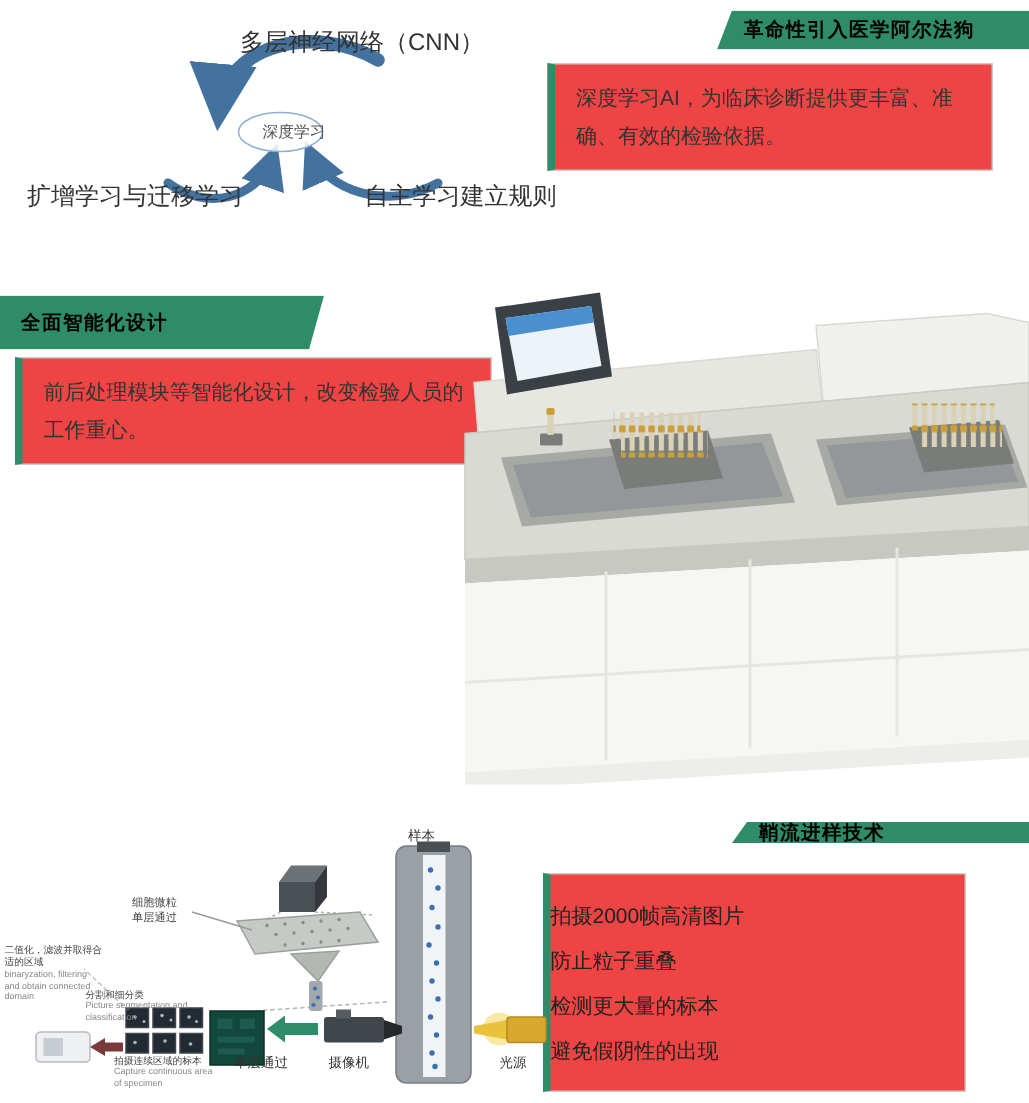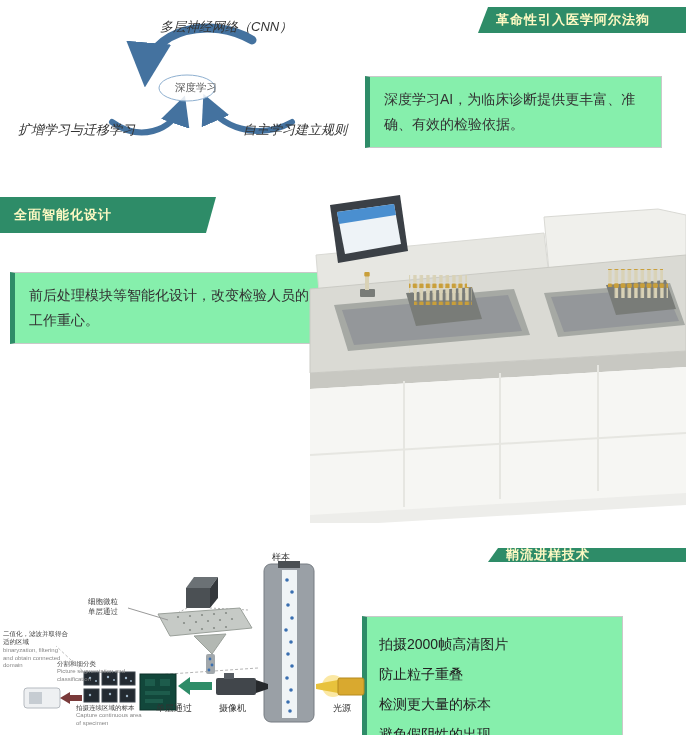--- a/index.html
+++ b/index.html
@@ -1,40 +1,40 @@
 <!DOCTYPE html>
 <html><head>
 <meta charset="utf-8">
 <style>
   * { margin:0; padding:0; box-sizing:border-box; }
   html,body { background:#fff; font-family:"Liberation Sans", sans-serif; }
   .page { position:relative; width:686px; height:735px; background:#fff; overflow:hidden; }
   .abs { position:absolute; }
 
   
-  .badge { position:absolute; background:#2e8c68; color:#fef9c3; font-weight:bold;
+  .badge { position:absolute; background:#2e8c68; color:#000000; font-weight:bold;
            font-size:13px; display:flex; align-items:center; letter-spacing:1px; }
   .badge-ai     { left:478px; top:7px;   width:208px; height:26px; padding-left:18px;
                   clip-path:polygon(10px 0,100% 0,100% 100%,0 100%); }
   .badge-smart  { left:0;     top:197px; width:216px; height:36px; padding-left:14px;
                   clip-path:polygon(0 0,100% 0,calc(100% - 10px) 100%,0 100%); }
   .badge-sheath { left:488px; top:548px; width:218px; height:14px; padding-left:18px;
                   clip-path:polygon(10px 0,100% 0,100% 100%,0 100%); }
 
   
-  .info-box { position:absolute; background:#86efac; border:1px solid #c9c9c9;
+  .info-box { position:absolute; background:#ef4444; border:1px solid #c9c9c9;
               border-left:5px solid #2e8c68; color:#333; font-size:14px;
-              line-height:1.8; padding:10px 14px;margin-top:34px; }
+              line-height:1.8; padding:10px 14px; }
   .box-ai    { left:365px; top:42px;  width:297px; }
   .box-smart { left:10px;  top:238px; width:318px; }
-  .box-sheath{ left:362px; top:582px; width:261px; padding:12px 12px; }
+  .box-sheath{ left:362px; top:582px; width:282px; padding:12px 0; }
   .feature-line { font-size:14px; line-height:30px; color:#222; }
 
   
-  .diagram-label { position:absolute; color:#333; font-size:13px; white-space:nowrap;font-style:italic; }
+  .diagram-label { position:absolute; color:#333; font-size:16px; white-space:nowrap; }
   .ai-top-label   { left:160px; top:18px; }
   .ai-left-label  { left:18px;  top:121px; }
   .ai-right-label { left:243px; top:121px; }
   .ai-center-label{ position:absolute; left:157px; top:81px; width:60px; text-align:right;
                     font-size:10.5px; color:#555; }
   .ai-arrows { left:0; top:0; }
 
   
   .machine { left:308px; top:193px; }
 

